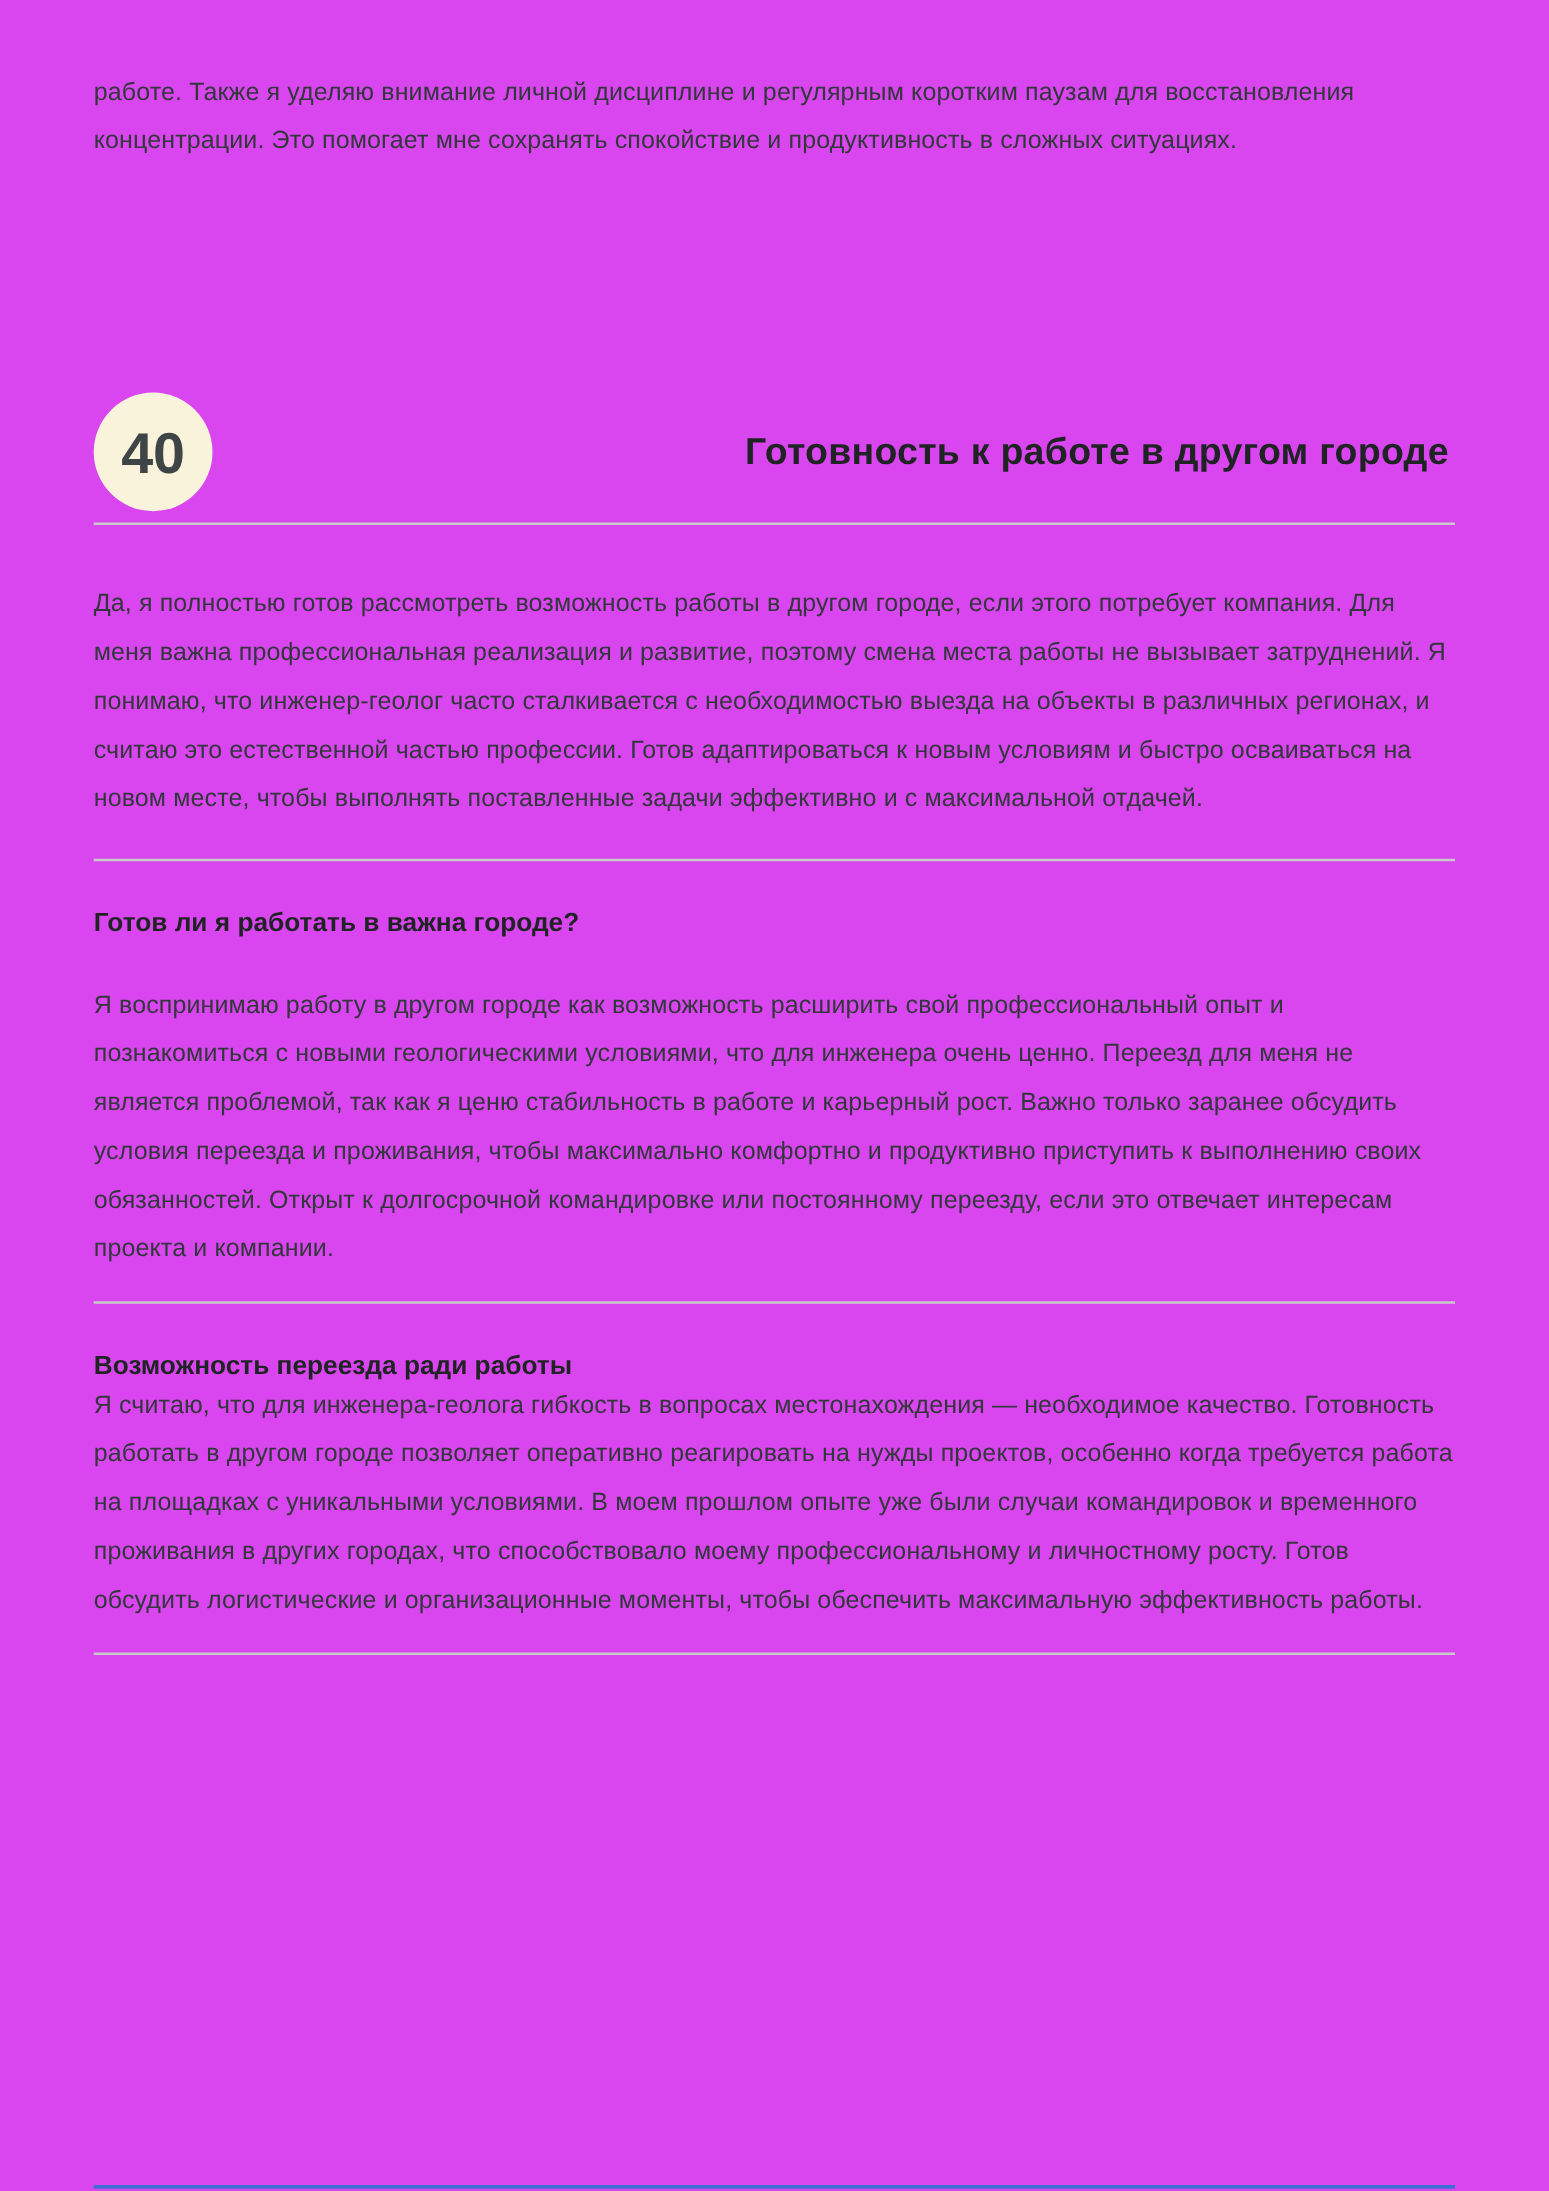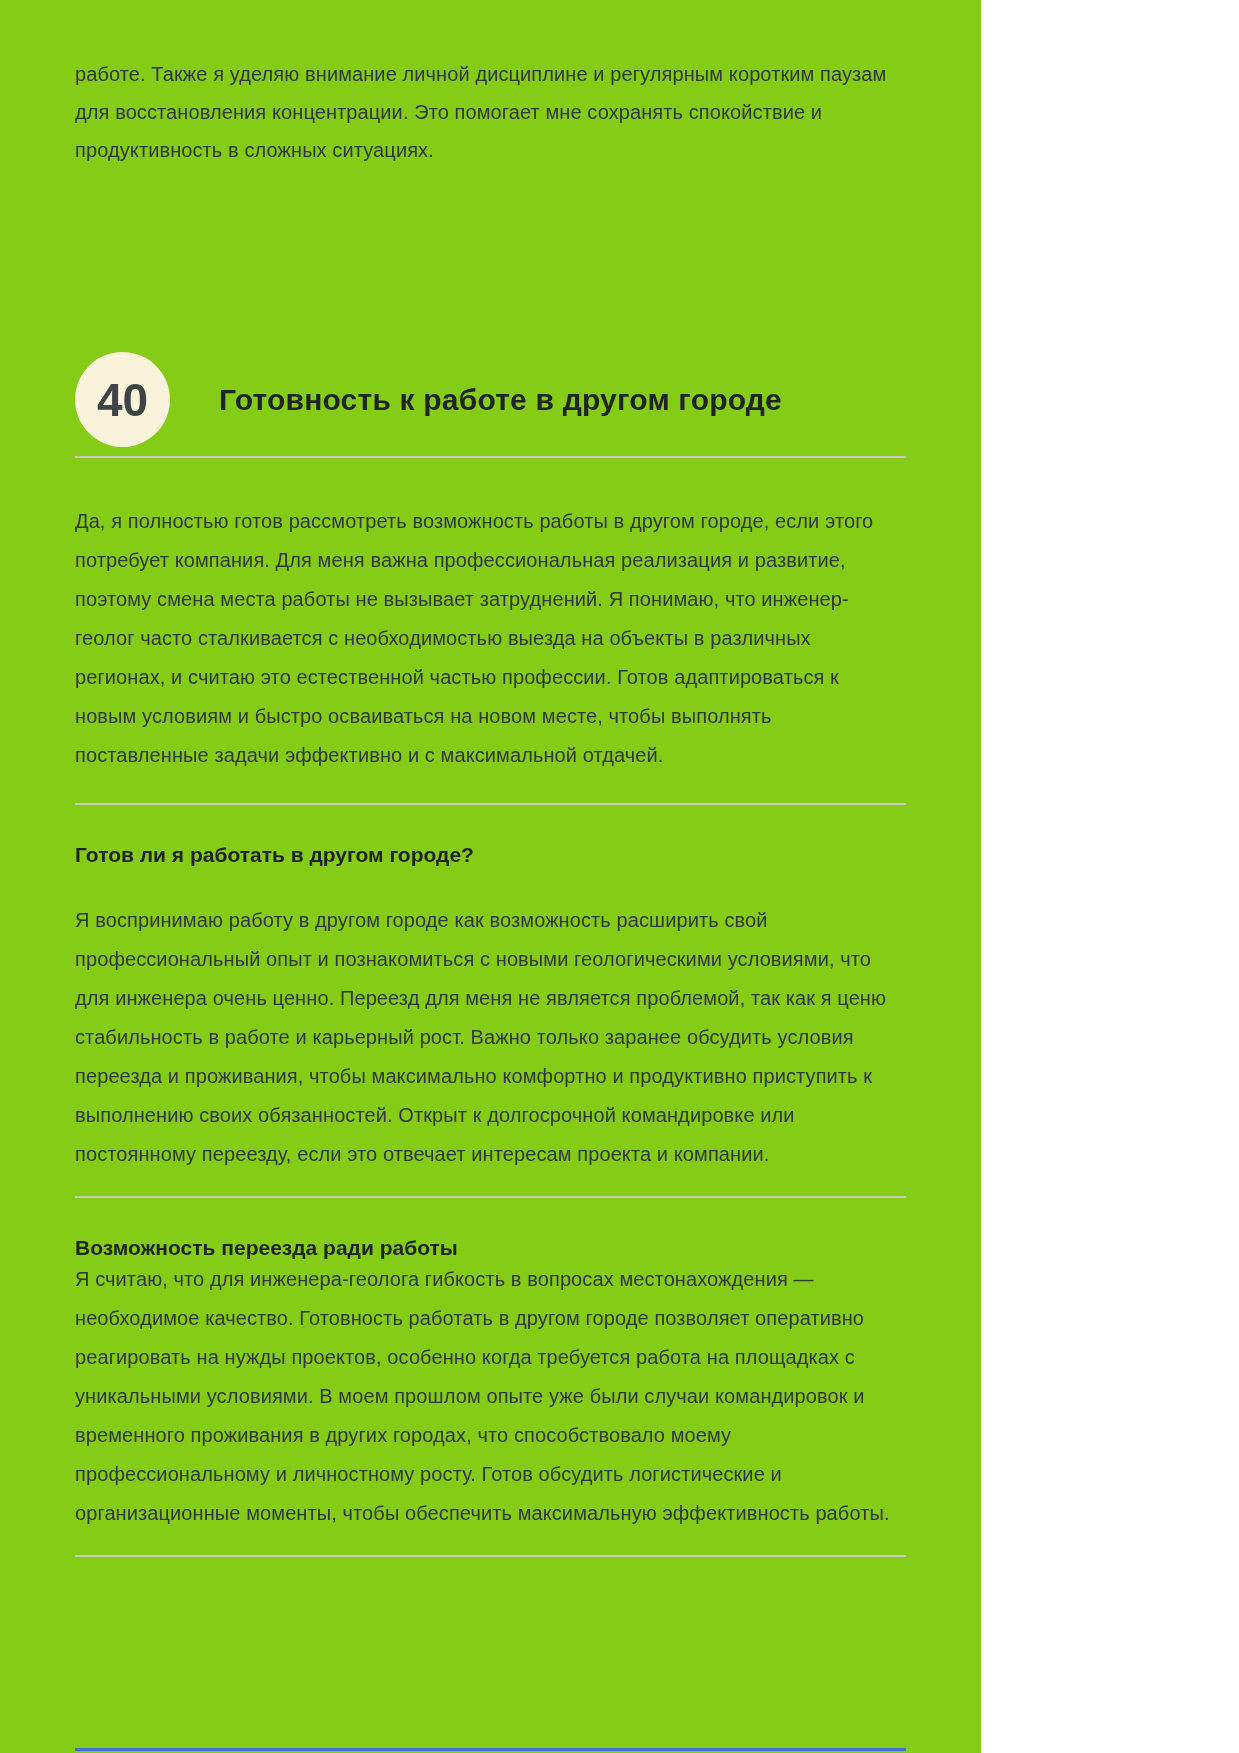--- a/index.html
+++ b/index.html
@@ -2,45 +2,46 @@
 <html lang="ru"><head>
 <meta charset="utf-8">
 <style>
   html, body {
     margin: 0;
     padding: 0;
     background: #ffffff;
   }
   .page {
     position: relative;
-    width: 981px;
+    width: 1239px;
     min-height: 1753px;
     box-sizing: border-box;
     padding: 55px 75px 0 75px;
-    background: #84cc16;
+    background: #d946ef;
     font-family: "Liberation Sans", "DejaVu Sans", sans-serif;
     color: #32373b;
     overflow: hidden;
   }
   .para {
     margin: 0;
     font-size: 20px;
     line-height: 39px;
     color: #32373b;
     letter-spacing: 0.1px;
   }
   .intro {
     line-height: 38px;
   }
   .q-header {
     display: flex;
     align-items: center;
     gap: 44px;
     margin-top: 183px;
     height: 95px;
+    justify-content: space-between;
   }
   .badge {
     flex: 0 0 auto;
     width: 95px;
     height: 95px;
     border-radius: 50%;
     background: #faf3dc;
     display: flex;
     align-items: center;
     justify-content: center;
@@ -100,21 +101,21 @@
     <h1 class="q-title">Готовность к работе в другом городе</h1>
   </div>
 
   <hr class="divider d1">
 
   <p class="para answer">Да, я полностью готов рассмотреть возможность работы в другом городе, если этого потребует компания. Для меня важна профессиональная реализация и развитие, поэтому смена места работы не вызывает затруднений. Я понимаю, что инженер-геолог часто сталкивается с необходимостью выезда на объекты в различных регионах, и считаю это естественной частью профессии. Готов адаптироваться к новым условиям и быстро осваиваться на новом месте, чтобы выполнять поставленные задачи эффективно и с максимальной отдачей.</p>
 
   <hr class="divider d2">
 
   <section class="s1">
-    <h3 class="sub">Готов ли я работать в другом городе?</h3>
+    <h3 class="sub">Готов ли я работать в важна городе?</h3>
     <p class="para">Я воспринимаю работу в другом городе как возможность расширить свой профессиональный опыт и познакомиться с новыми геологическими условиями, что для инженера очень ценно. Переезд для меня не является проблемой, так как я ценю стабильность в работе и карьерный рост. Важно только заранее обсудить условия переезда и проживания, чтобы максимально комфортно и продуктивно приступить к выполнению своих обязанностей. Открыт к долгосрочной командировке или постоянному переезду, если это отвечает интересам проекта и компании.</p>
   </section>
 
   <hr class="divider d3">
 
   <section class="s2">
     <h3 class="sub">Возможность переезда ради работы</h3>
     <p class="para">Я считаю, что для инженера-геолога гибкость в вопросах местонахождения — необходимое качество. Готовность работать в другом городе позволяет оперативно реагировать на нужды проектов, особенно когда требуется работа на площадках с уникальными условиями. В моем прошлом опыте уже были случаи командировок и временного проживания в других городах, что способствовало моему профессиональному и личностному росту. Готов обсудить логистические и организационные моменты, чтобы обеспечить максимальную эффективность работы.</p>
   </section>
 

